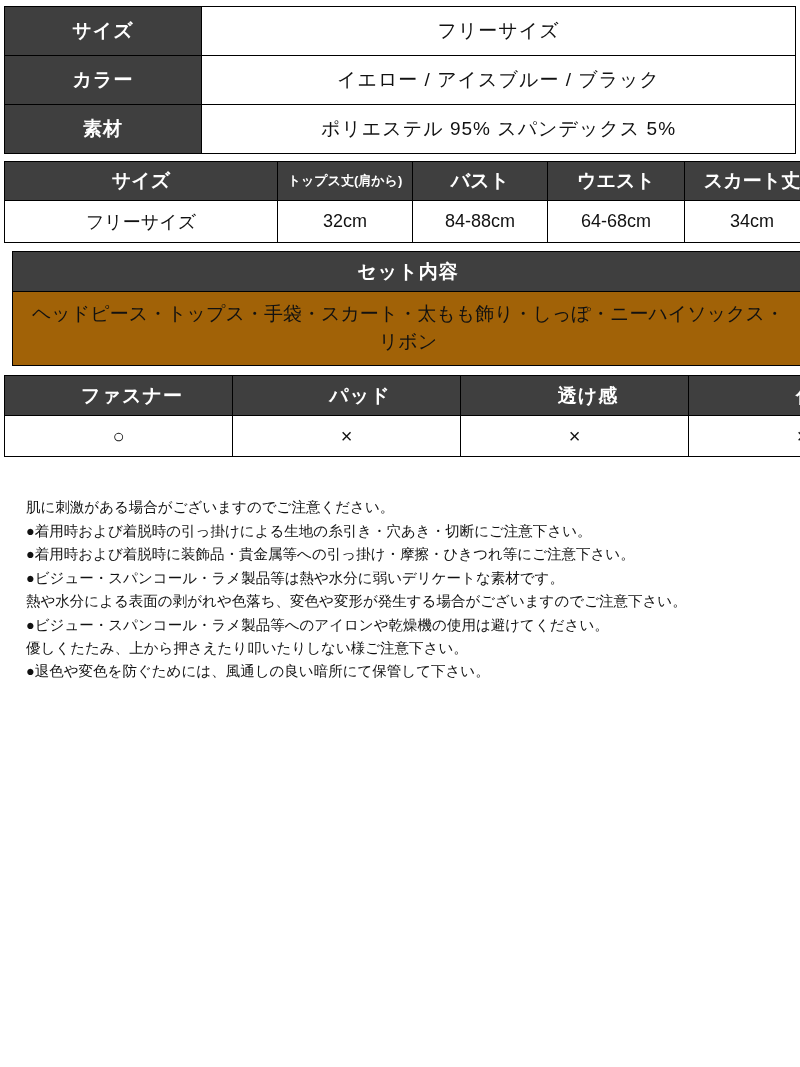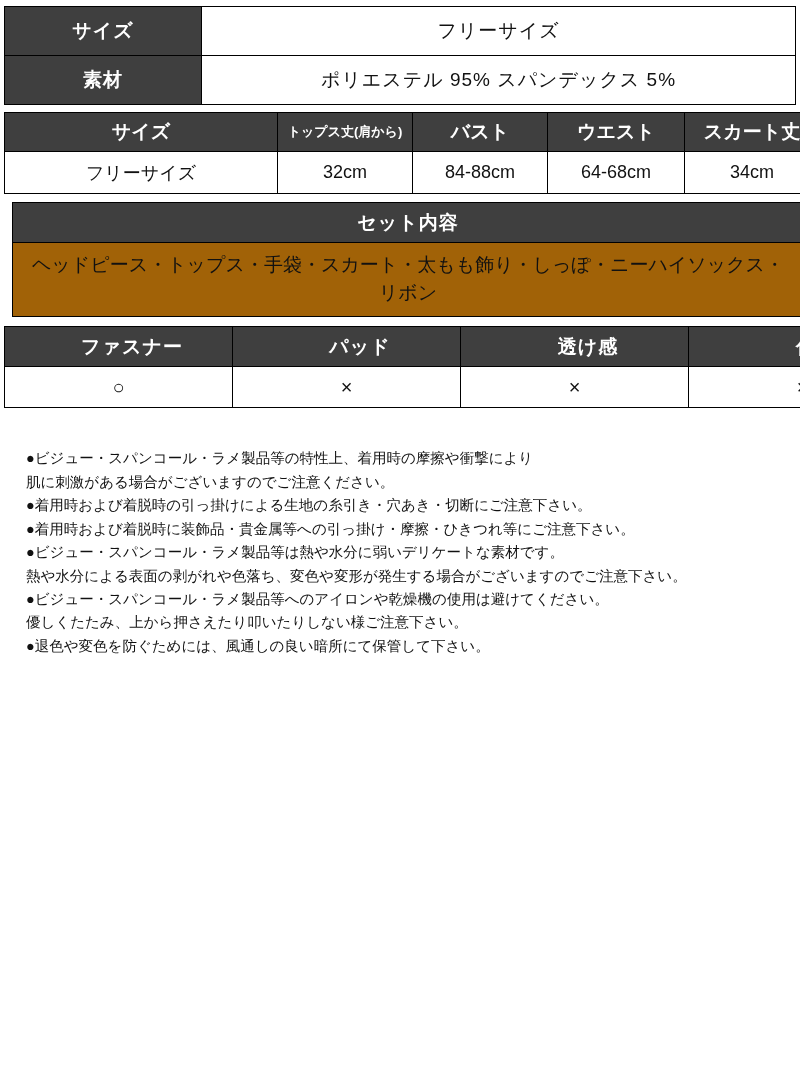--- a/index.html
+++ b/index.html
@@ -158,20 +158,24 @@
 
 <div class="page">
 
   <table class="spec-table">
     <tbody>
       <tr>
         <td class="label">サイズ</td>
         <td class="value">フリーサイズ</td>
       </tr>
       <tr>
+        <td class="label">カラー</td>
+        <td class="value">イエロー / アイスブルー / ブラック</td>
+      </tr>
+      <tr>
         <td class="label">素材</td>
         <td class="value">ポリエステル 95%  スパンデックス 5%</td>
       </tr>
     </tbody>
   </table>
 
   <table class="meas-table">
     <thead>
       <tr>
         <th class="col-size">サイズ</th>
@@ -218,21 +222,20 @@
       <tr>
         <td>○</td>
         <td>×</td>
         <td>×</td>
         <td>×</td>
       </tr>
     </tbody>
   </table>
 
   <div class="notes">
-    <p>●ビジュー・スパンコール・ラメ製品等の特性上、着用時の摩擦や衝撃により</p>
     <p>肌に刺激がある場合がございますのでご注意ください。</p>
     <p>●着用時および着脱時の引っ掛けによる生地の糸引き・穴あき・切断にご注意下さい。</p>
     <p>●着用時および着脱時に装飾品・貴金属等への引っ掛け・摩擦・ひきつれ等にご注意下さい。</p>
     <p>●ビジュー・スパンコール・ラメ製品等は熱や水分に弱いデリケートな素材です。</p>
     <p>熱や水分による表面の剥がれや色落ち、変色や変形が発生する場合がございますのでご注意下さい。</p>
     <p>●ビジュー・スパンコール・ラメ製品等へのアイロンや乾燥機の使用は避けてください。</p>
     <p>優しくたたみ、上から押さえたり叩いたりしない様ご注意下さい。</p>
     <p>●退色や変色を防ぐためには、風通しの良い暗所にて保管して下さい。</p>
   </div>
 

